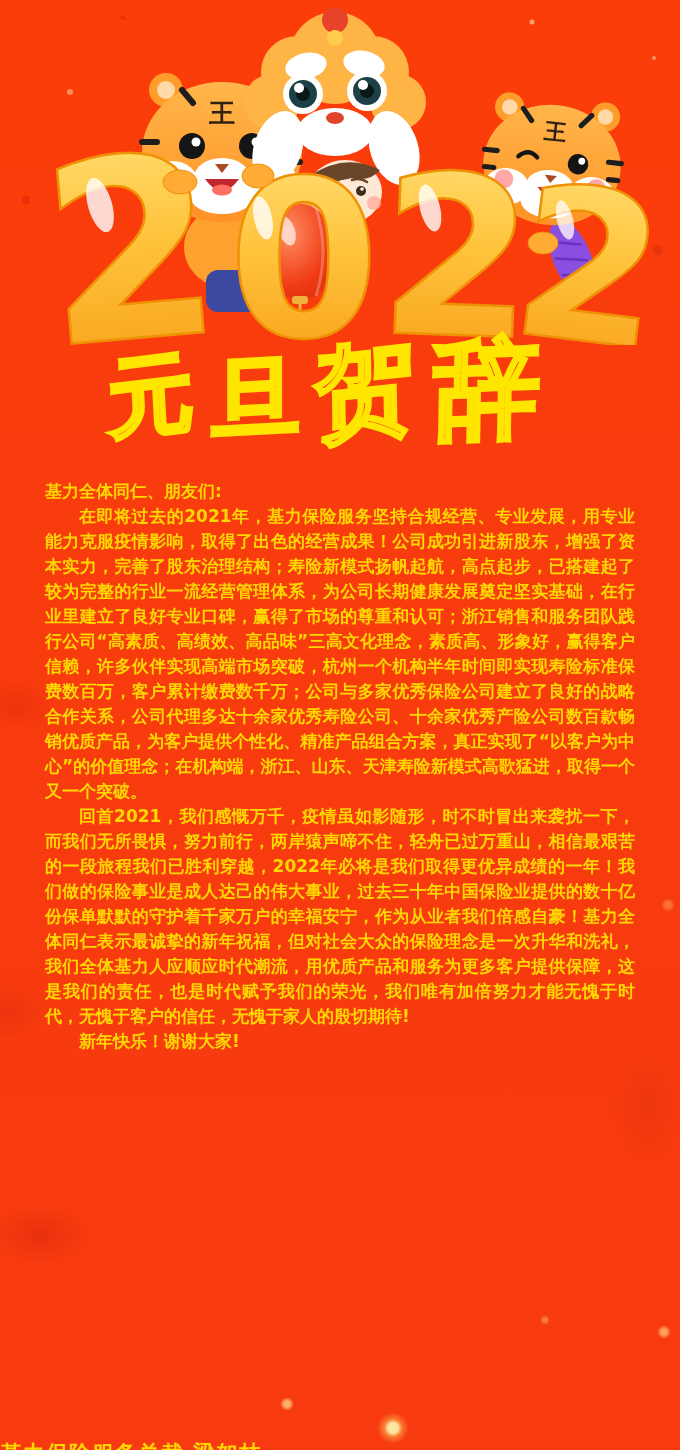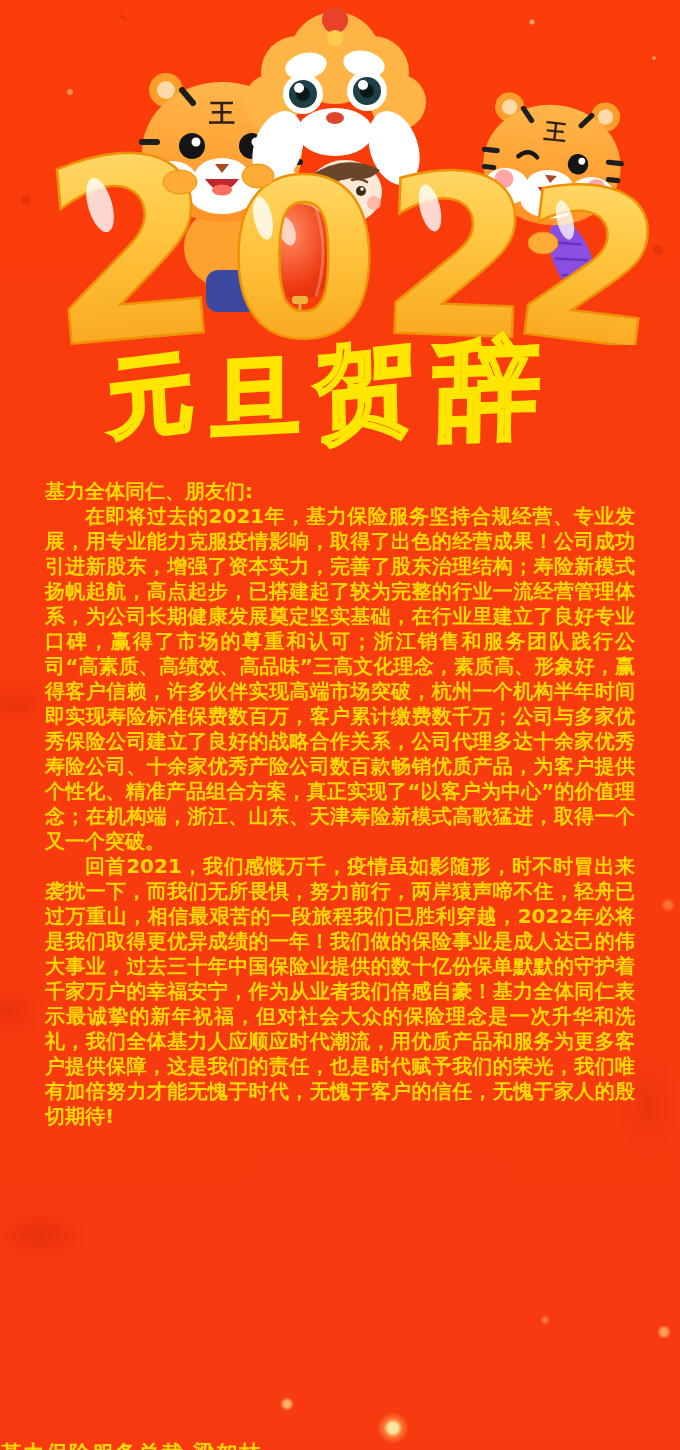--- a/index.html
+++ b/index.html
@@ -28,21 +28,21 @@
     font-weight:bold; line-height:1; color:transparent;
     -webkit-text-stroke:3.5px #ffe600; text-stroke:3.5px #ffe600;
     transform-origin:center bottom;
   }
   .tchar:nth-child(1){font-size:86px; transform:rotate(-7deg) skewX(-4deg) translateY(-2px);}
   .tchar:nth-child(2){font-size:88px; transform:rotate(-3deg) skewX(-3deg) translateY(4px);}
   .tchar:nth-child(3){font-size:100px; transform:rotate(-6deg) skewX(-5deg);}
   .tchar:nth-child(4){font-size:108px; transform:rotate(-2deg) skewX(-3deg) translateY(4px);}
   .letter{
     position:absolute; top:479px; left:45px; width:590px;
-    color:#ffd800; font-size:20px; line-height:25px; font-weight:bold;
+    color:#ffd800; font-size:17px; line-height:25px; font-weight:bold;
     text-align:justify; text-justify:inter-character;
   }
   .letter p{margin:0; text-indent:2em;}
   .letter p.salutation{text-indent:0;}
   .signature{
     position:absolute; top:1392px; left:0; width:100%; box-sizing:border-box;
     padding-right:92px; 
     color:#ffd800; font-size:22px; font-weight:bold; letter-spacing:1px;margin-top:47px;
   }
 </style>
@@ -197,17 +197,18 @@
     <span class="tchar">元</span>
     <span class="tchar">旦</span>
     <span class="tchar">贺</span>
     <span class="tchar">辞</span>
   </h1>
 
   <div class="letter">
     <p class="salutation">基力全体同仁、朋友们:</p>
     <p>在即将过去的2021年，基力保险服务坚持合规经营、专业发展，用专业能力克服疫情影响，取得了出色的经营成果！公司成功引进新股东，增强了资本实力，完善了股东治理结构；寿险新模式扬帆起航，高点起步，已搭建起了较为完整的行业一流经营管理体系，为公司长期健康发展奠定坚实基础，在行业里建立了良好专业口碑，赢得了市场的尊重和认可；浙江销售和服务团队践行公司“高素质、高绩效、高品味”三高文化理念，素质高、形象好，赢得客户信赖，许多伙伴实现高端市场突破，杭州一个机构半年时间即实现寿险标准保费数百万，客户累计缴费数千万；公司与多家优秀保险公司建立了良好的战略合作关系，公司代理多达十余家优秀寿险公司、十余家优秀产险公司数百款畅销优质产品，为客户提供个性化、精准产品组合方案，真正实现了“以客户为中心”的价值理念；在机构端，浙江、山东、天津寿险新模式高歌猛进，取得一个又一个突破。</p>
     <p>回首2021，我们感慨万千，疫情虽如影随形，时不时冒出来袭扰一下，而我们无所畏惧，努力前行，两岸猿声啼不住，轻舟已过万重山，相信最艰苦的一段旅程我们已胜利穿越，2022年必将是我们取得更优异成绩的一年！我们做的保险事业是成人达己的伟大事业，过去三十年中国保险业提供的数十亿份保单默默的守护着千家万户的幸福安宁，作为从业者我们倍感自豪！基力全体同仁表示最诚挚的新年祝福，但对社会大众的保险理念是一次升华和洗礼，我们全体基力人应顺应时代潮流，用优质产品和服务为更多客户提供保障，这是我们的责任，也是时代赋予我们的荣光，我们唯有加倍努力才能无愧于时代，无愧于客户的信任，无愧于家人的殷切期待!</p>
+    <p>新年快乐！谢谢大家!</p>
   </div>
 
   <div class="signature">基力保险服务总裁 梁恕林</div>
 
 </div>
 
 </body></html>

